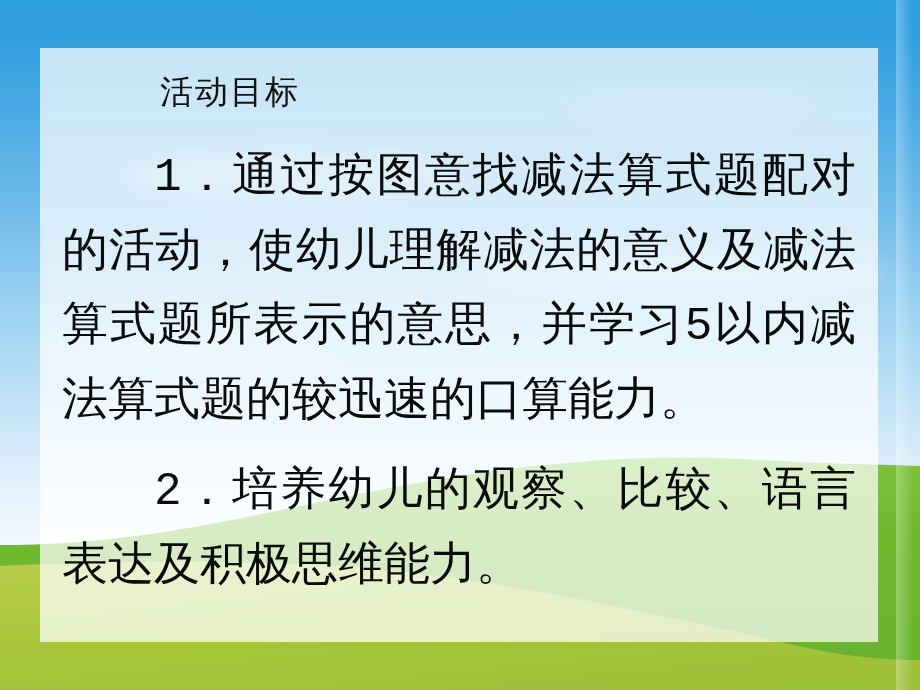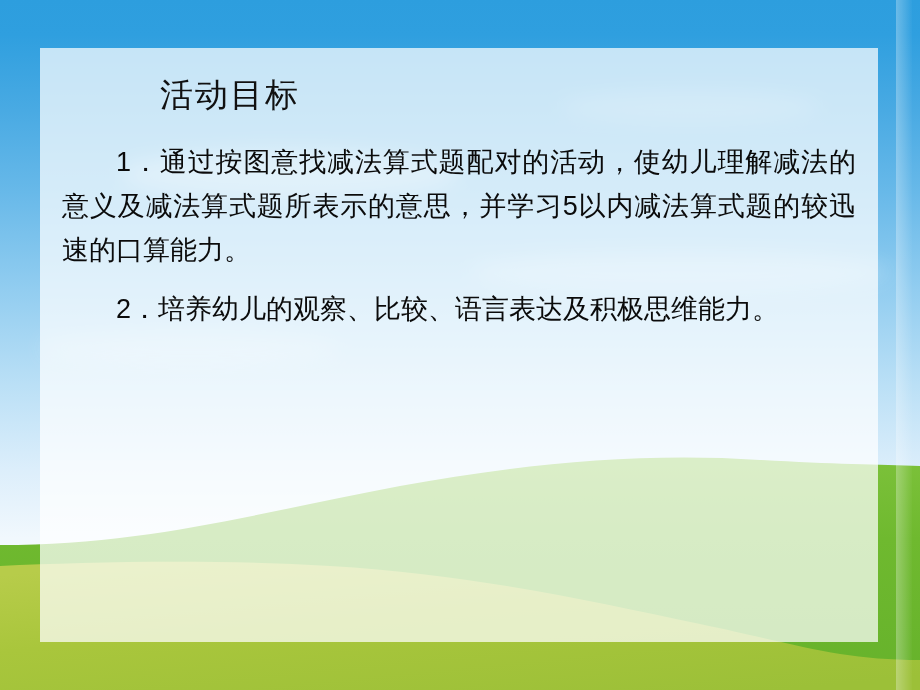--- a/index.html
+++ b/index.html
@@ -59,20 +59,21 @@
   }
 
   
   .panel {
     position: absolute;
     left: 40px;
     top: 48px;
     width: 838px;
     height: 594px;
     background: rgba(255,255,255,0.72);
+    font-family: Liberation Mono, monospace;
   }
 
   .panel-inner {
     position: absolute;
     left: 0; top: 0;
     width: 838px;
     height: 594px;
     box-sizing: border-box;
     padding: 16px 22px 0 22px;
   }
@@ -80,21 +81,21 @@
   .title {
     font-size: 33px;
     line-height: 1.25;
     color: #111111;
     margin: 10px 0 0 98px;
     letter-spacing: 2px;
     white-space: nowrap;
   }
 
   .para {
-    font-size: 27px;
+    font-size: 46px;
     line-height: 1.62;
     color: #0b0b0b;
     text-indent: 2em;
     margin: 0;
     padding: 0;
     text-align: justify;
     text-justify: inter-ideograph;
     letter-spacing: 0px;
   }
 

